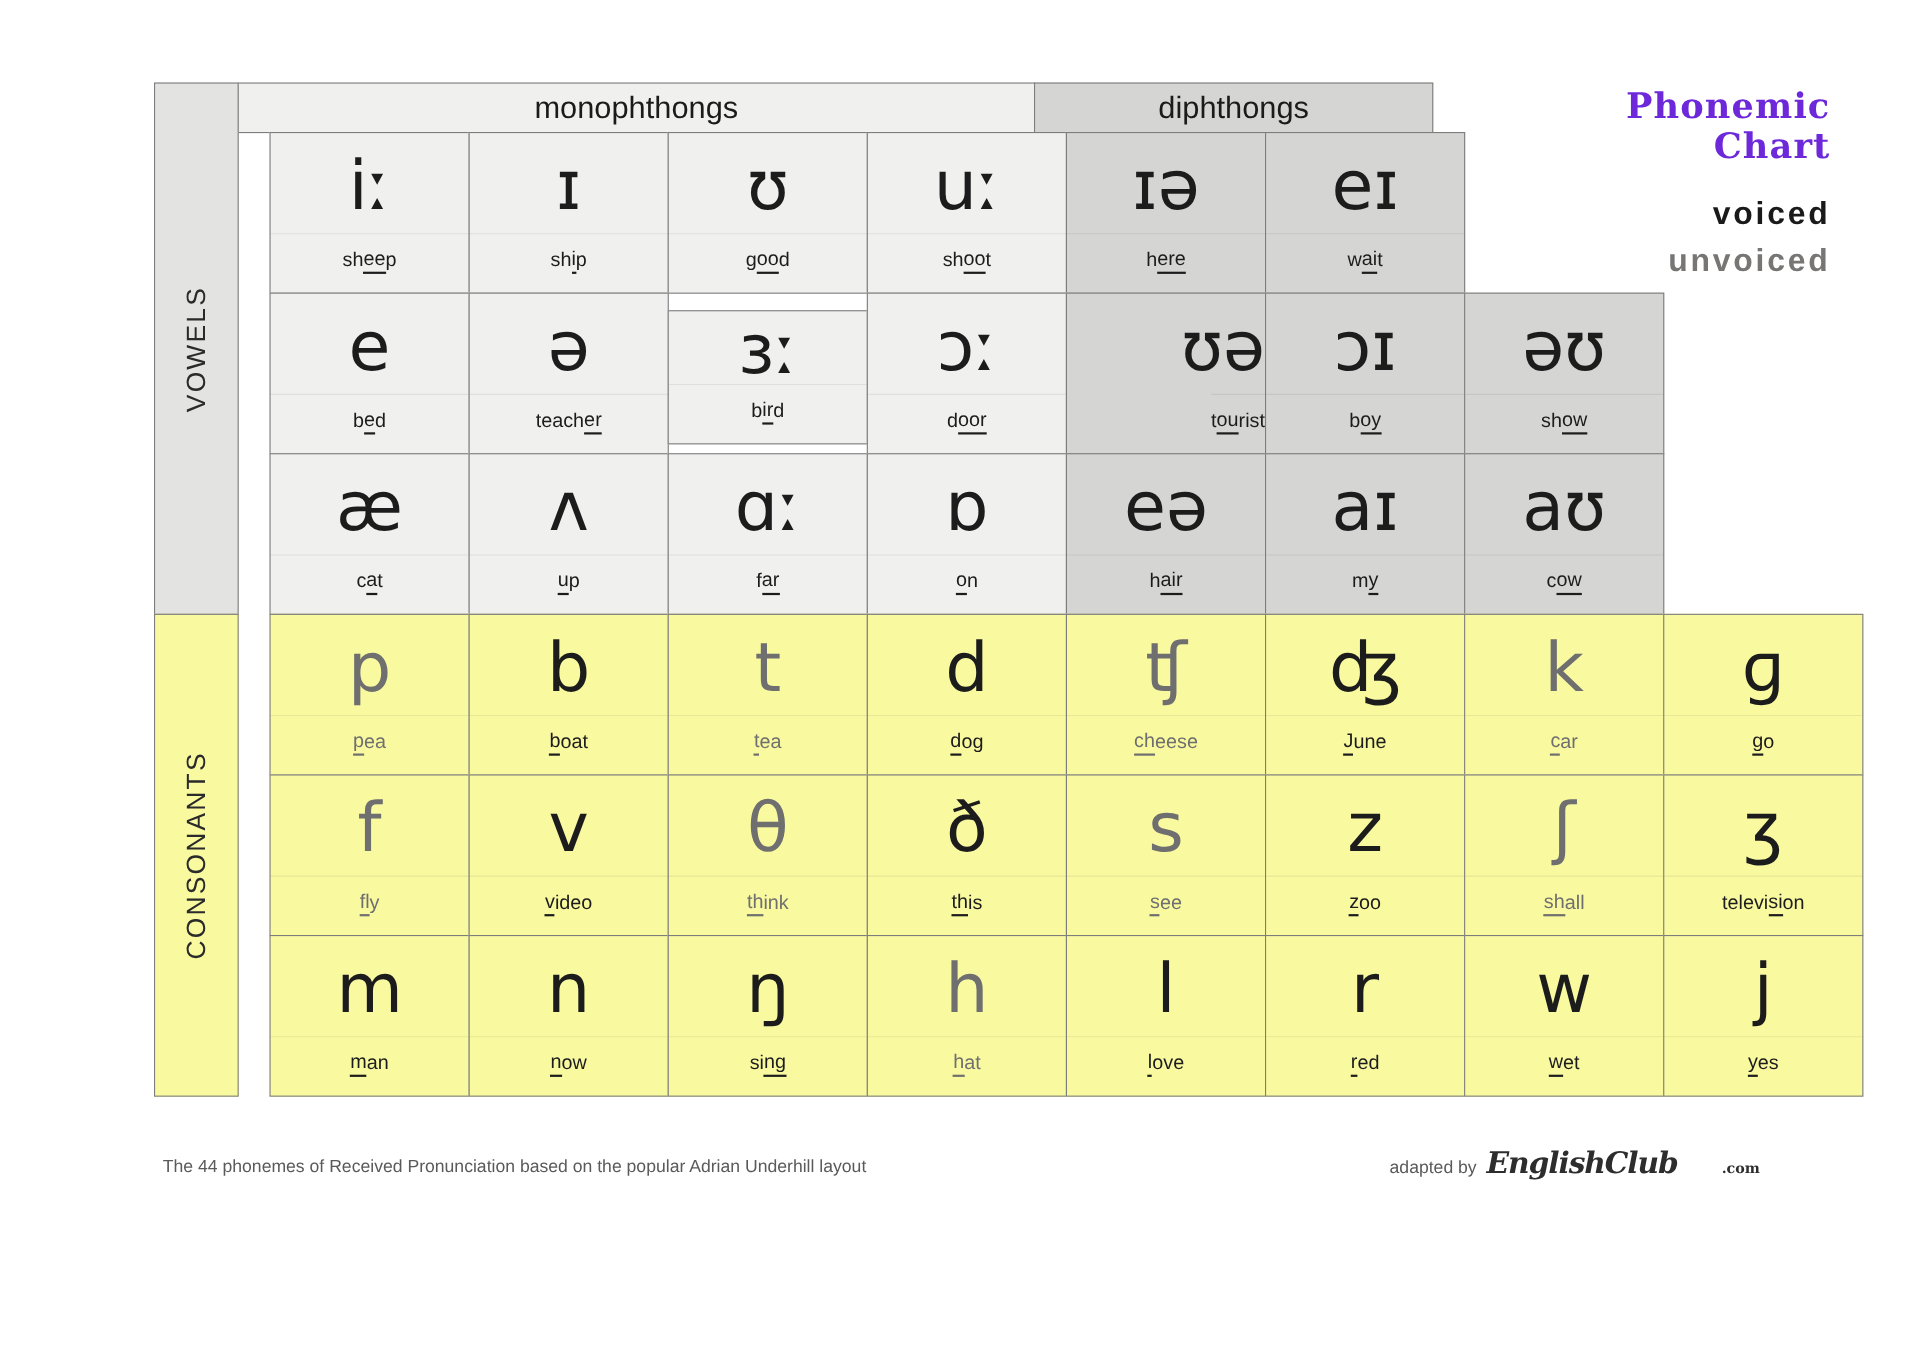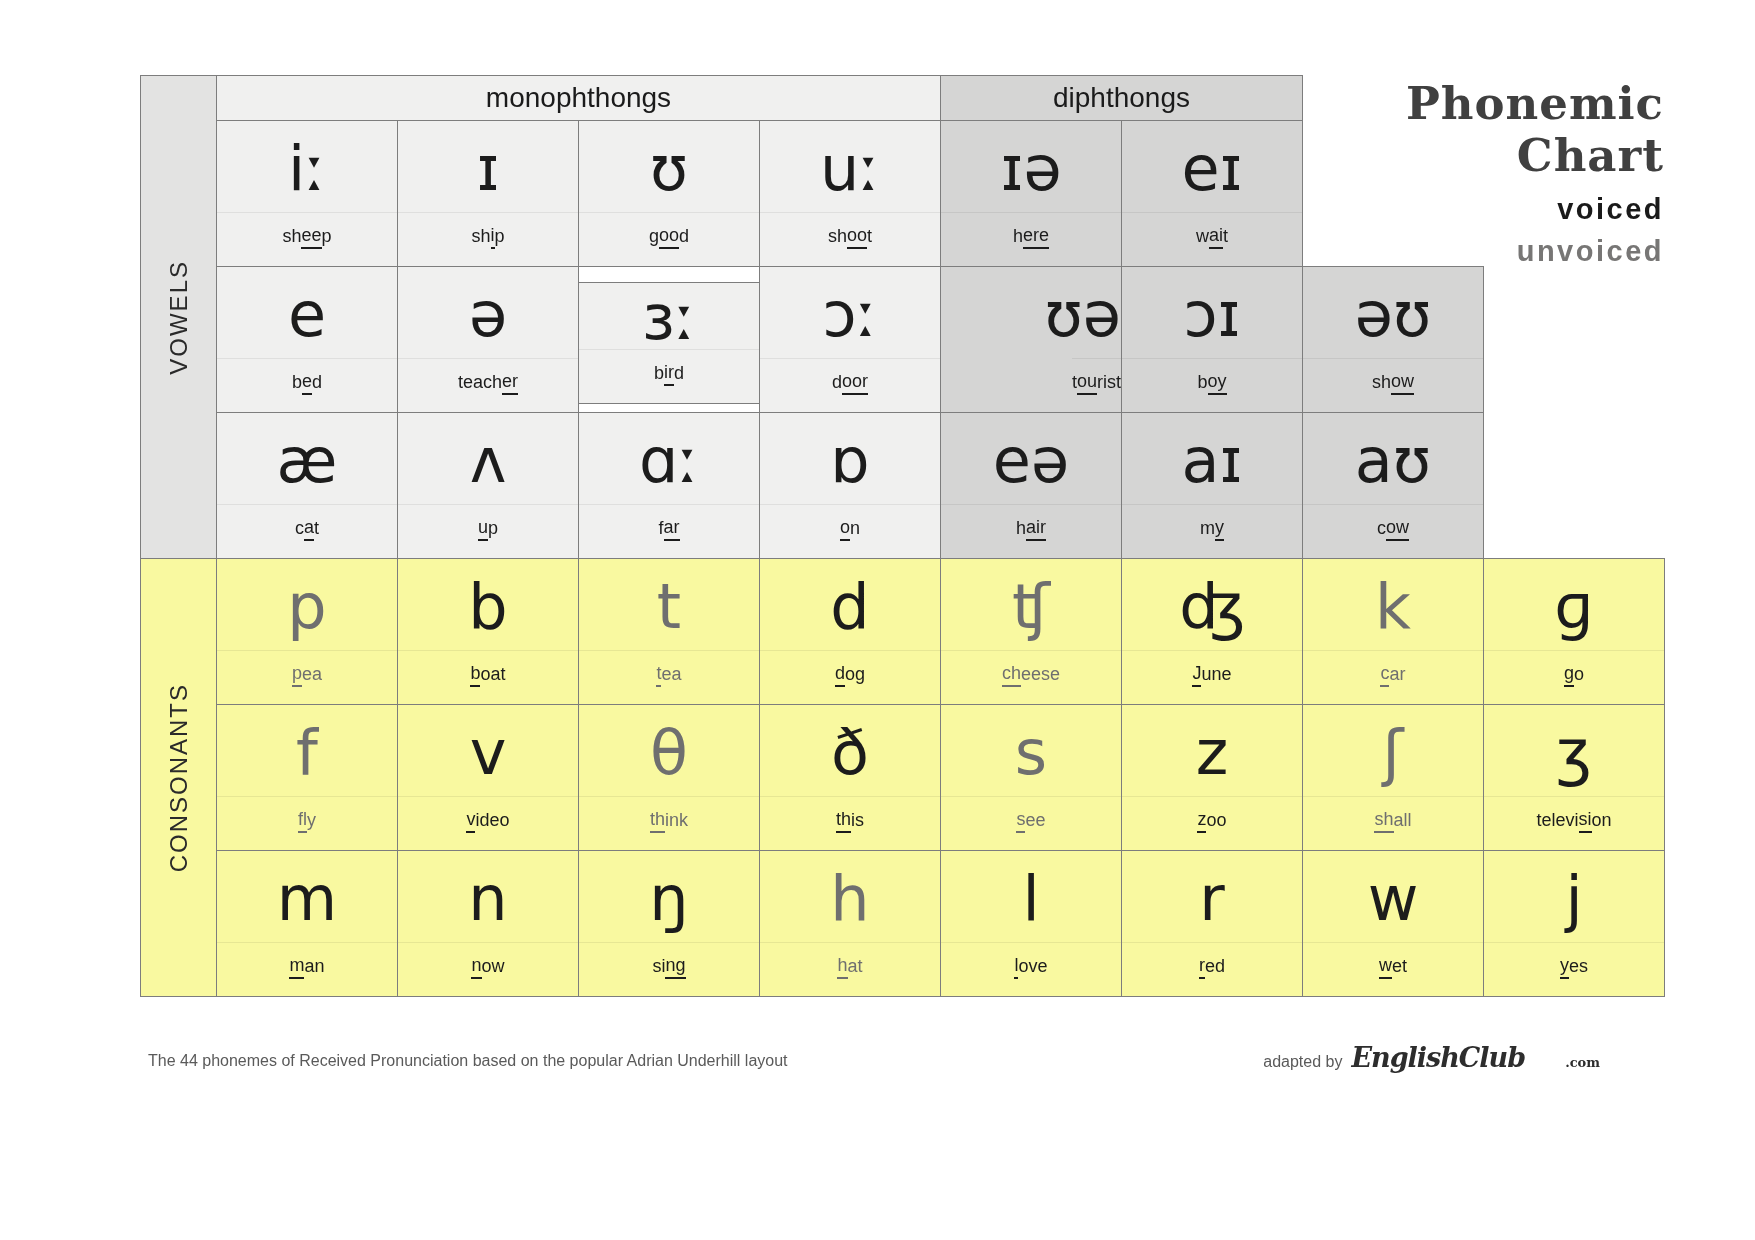--- a/index.html
+++ b/index.html
@@ -14,36 +14,36 @@
   .cellbox{position:absolute;border:1px solid var(--grid);}
   .hcell{display:flex;align-items:center;justify-content:center;
     font-size:28px;color:#1b1b1b;}
   .mono-h{left:216px;top:75px;width:725px;height:46px;background:var(--mono-bg);}
   .diph-h{left:940px;top:75px;width:363px;height:46px;background:var(--diph-bg);}
   .vlabel{display:flex;align-items:center;justify-content:center;}
   .vlabel span{writing-mode:vertical-rl;transform:rotate(180deg);
     font-size:24px;letter-spacing:2px;color:#2a2a2a;}
   .vowels-label{left:140px;top:75px;width:77px;height:484px;background:var(--label-bg);}
   .cons-label{left:140px;top:558px;width:77px;height:439px;background:var(--cons-bg);}
-  .cell{display:flex;flex-direction:column;}
+  .cell{display:flex;flex-direction:column;margin-left:29px;}
   .cell.mono{background:var(--mono-bg);}
   .cell.diph{background:var(--diph-bg);}
   .cell.cons{background:var(--cons-bg);}
   .sym{flex:1;display:flex;align-items:center;justify-content:center;
     font-family:"DejaVu Sans",sans-serif;font-size:62px;line-height:1;padding-top:4px;}
   .word{height:54px;display:flex;align-items:center;justify-content:center;
     font-size:18px;border-top:1px solid rgba(0,0,0,0.07);padding-bottom:6px;}
   .wul{border-bottom:2px solid currentColor;padding-bottom:1px;}
   .voiced-c{color:var(--voiced);}
   .unvoiced-c{color:var(--unvoiced);}
   .title-block{position:absolute;top:78px;right:91px;text-align:right;}
   .t-line{font-family:"DejaVu Serif","Liberation Serif",serif;font-weight:bold;
-    font-size:45px;line-height:1.16;color:#404040;letter-spacing:1px;}
+    font-size:32px;line-height:1.16;color:#6d28d9;letter-spacing:1px;}
   .legend{font-size:29px;font-weight:bold;letter-spacing:2.5px;line-height:1.45;}
-  .legend.v{color:#1a1a1a;margin-top:6px;}
+  .legend.v{color:#1a1a1a;margin-top:22px;}
   .legend.u{color:#777675;}
   .footer-caption{position:absolute;left:148px;top:1052px;font-size:16px;color:var(--footer);}
   .footer-credit{position:absolute;right:155px;top:1042px;display:flex;
     align-items:baseline;gap:9px;}
   .credit-prefix{font-size:16px;color:var(--footer);}
   .brand{font-family:"DejaVu Serif","Liberation Serif",serif;font-weight:bold;
     font-style:italic;font-size:27px;color:#2d2d2d;letter-spacing:-1px;}
   .brand-suffix{font-size:13px;font-weight:bold;font-style:normal;letter-spacing:0;margin-left:40px;}
 </style>
 </head>

